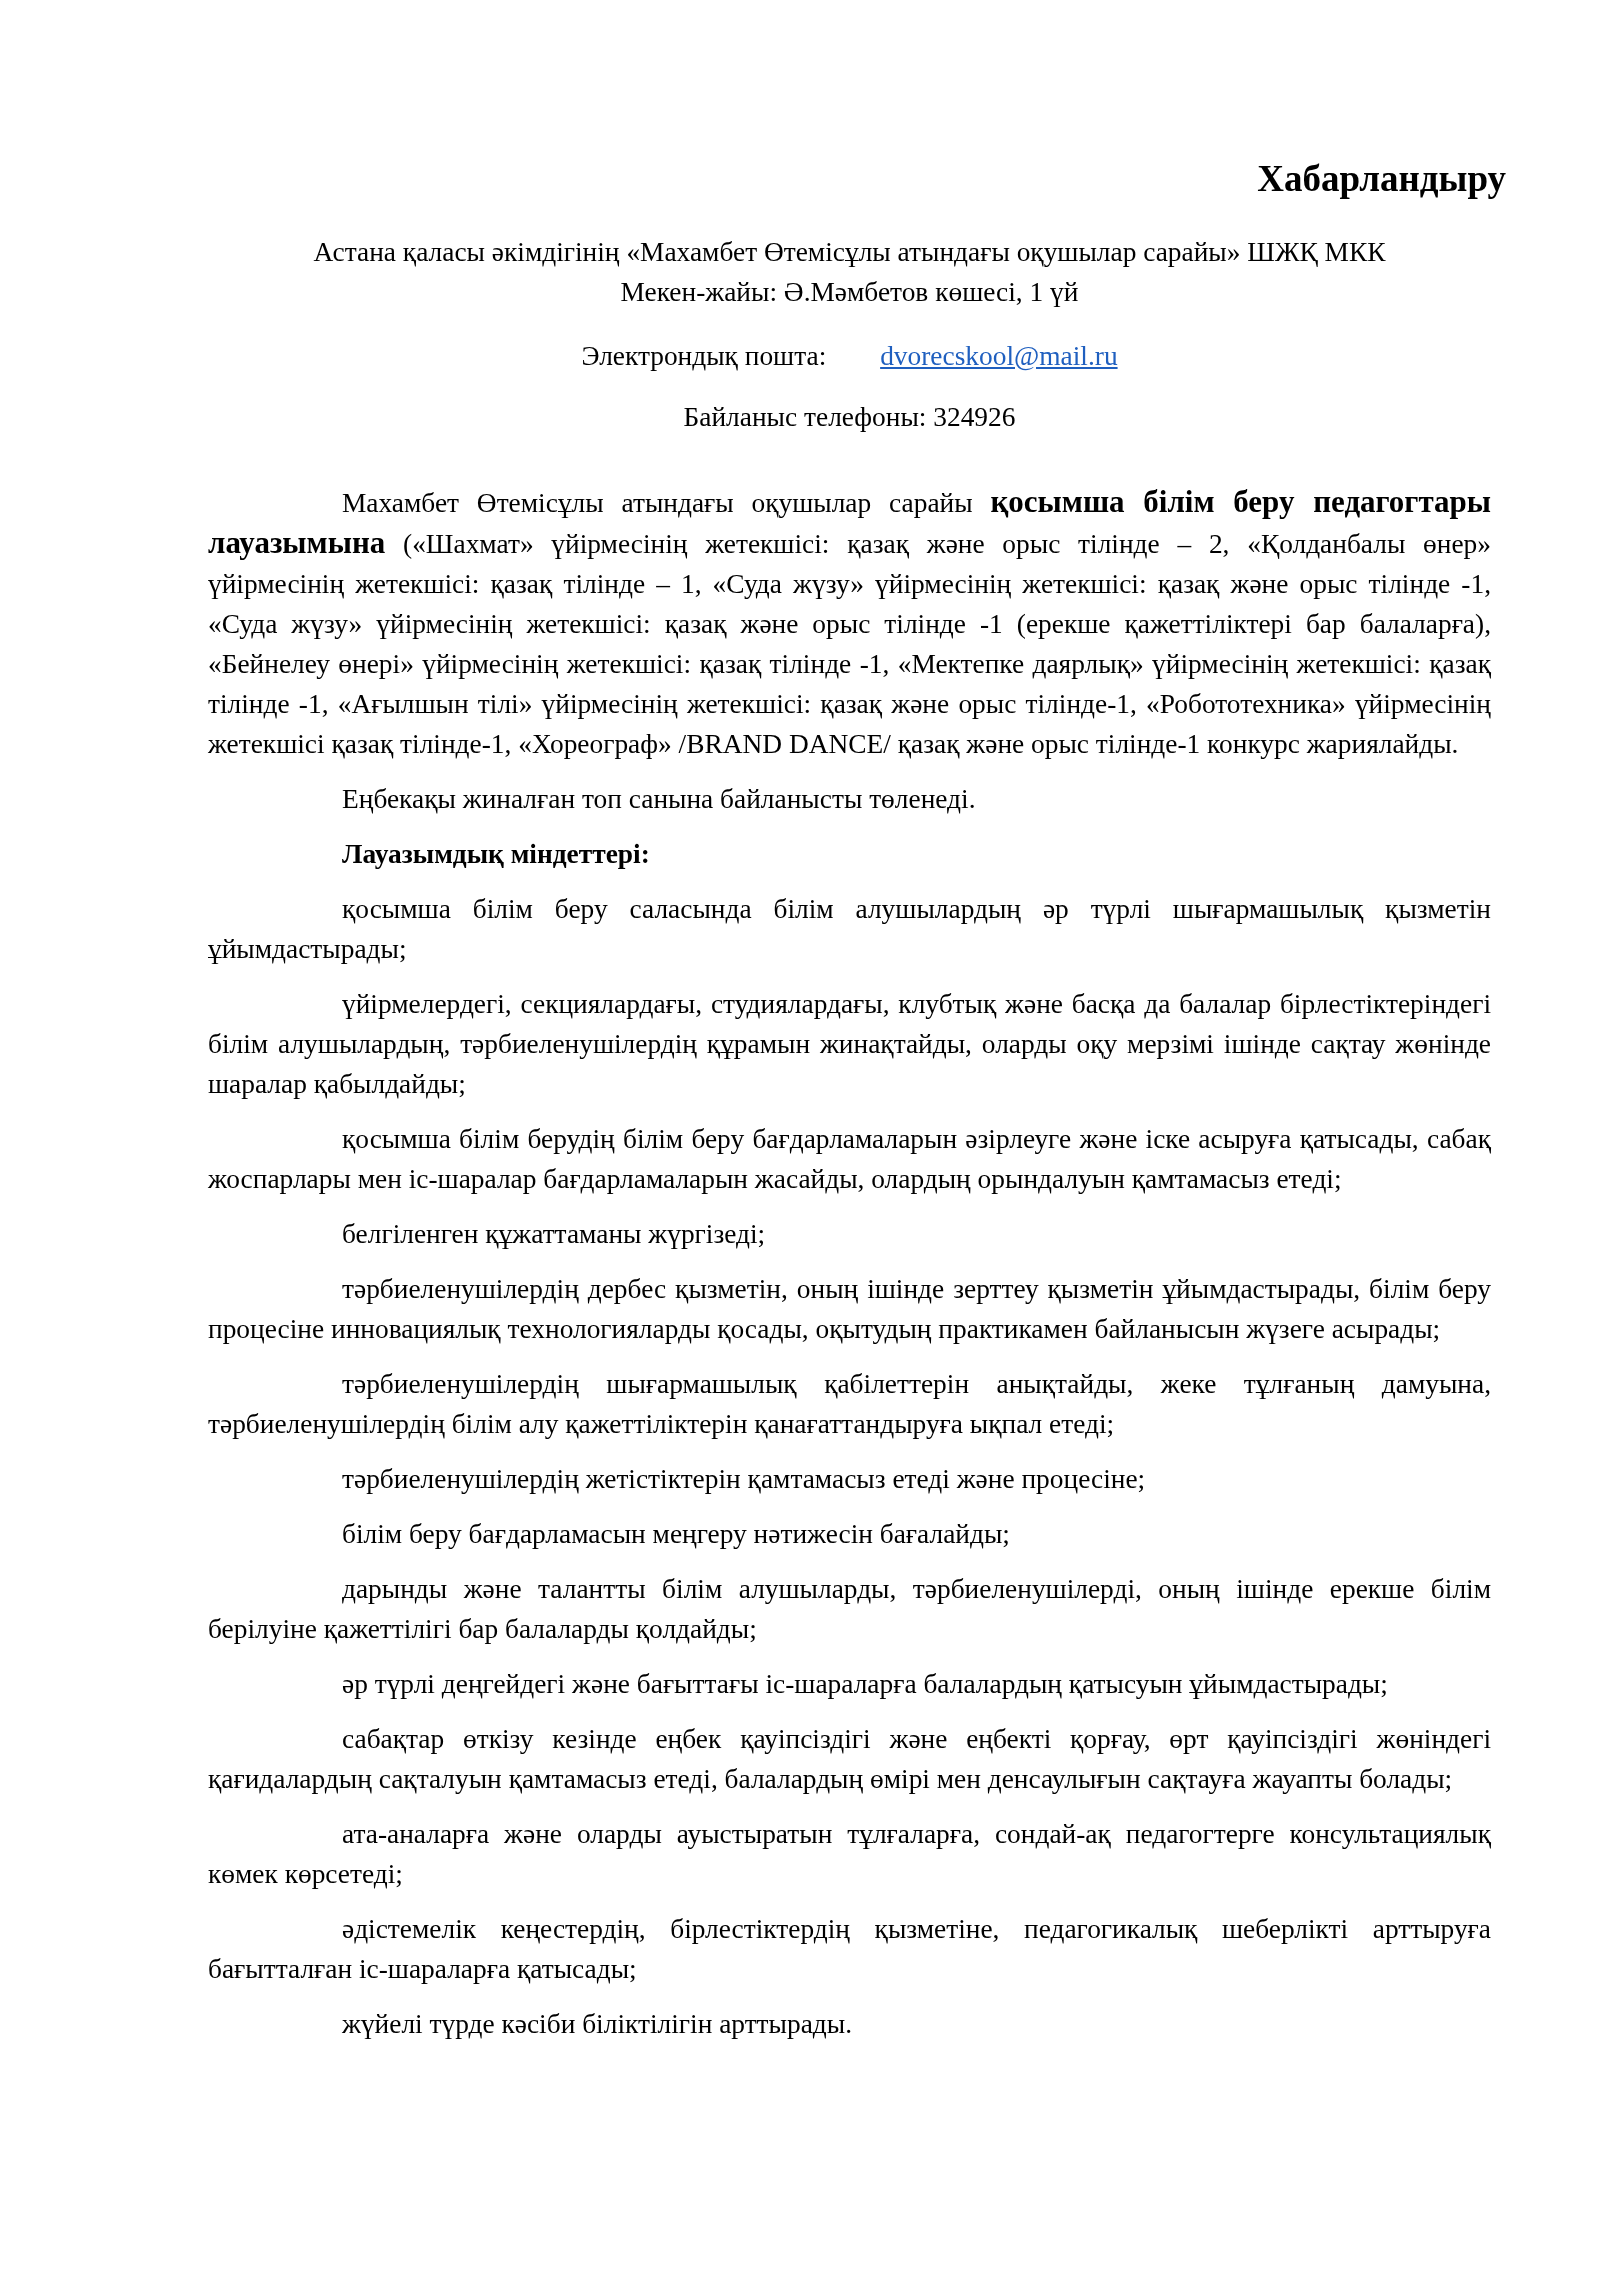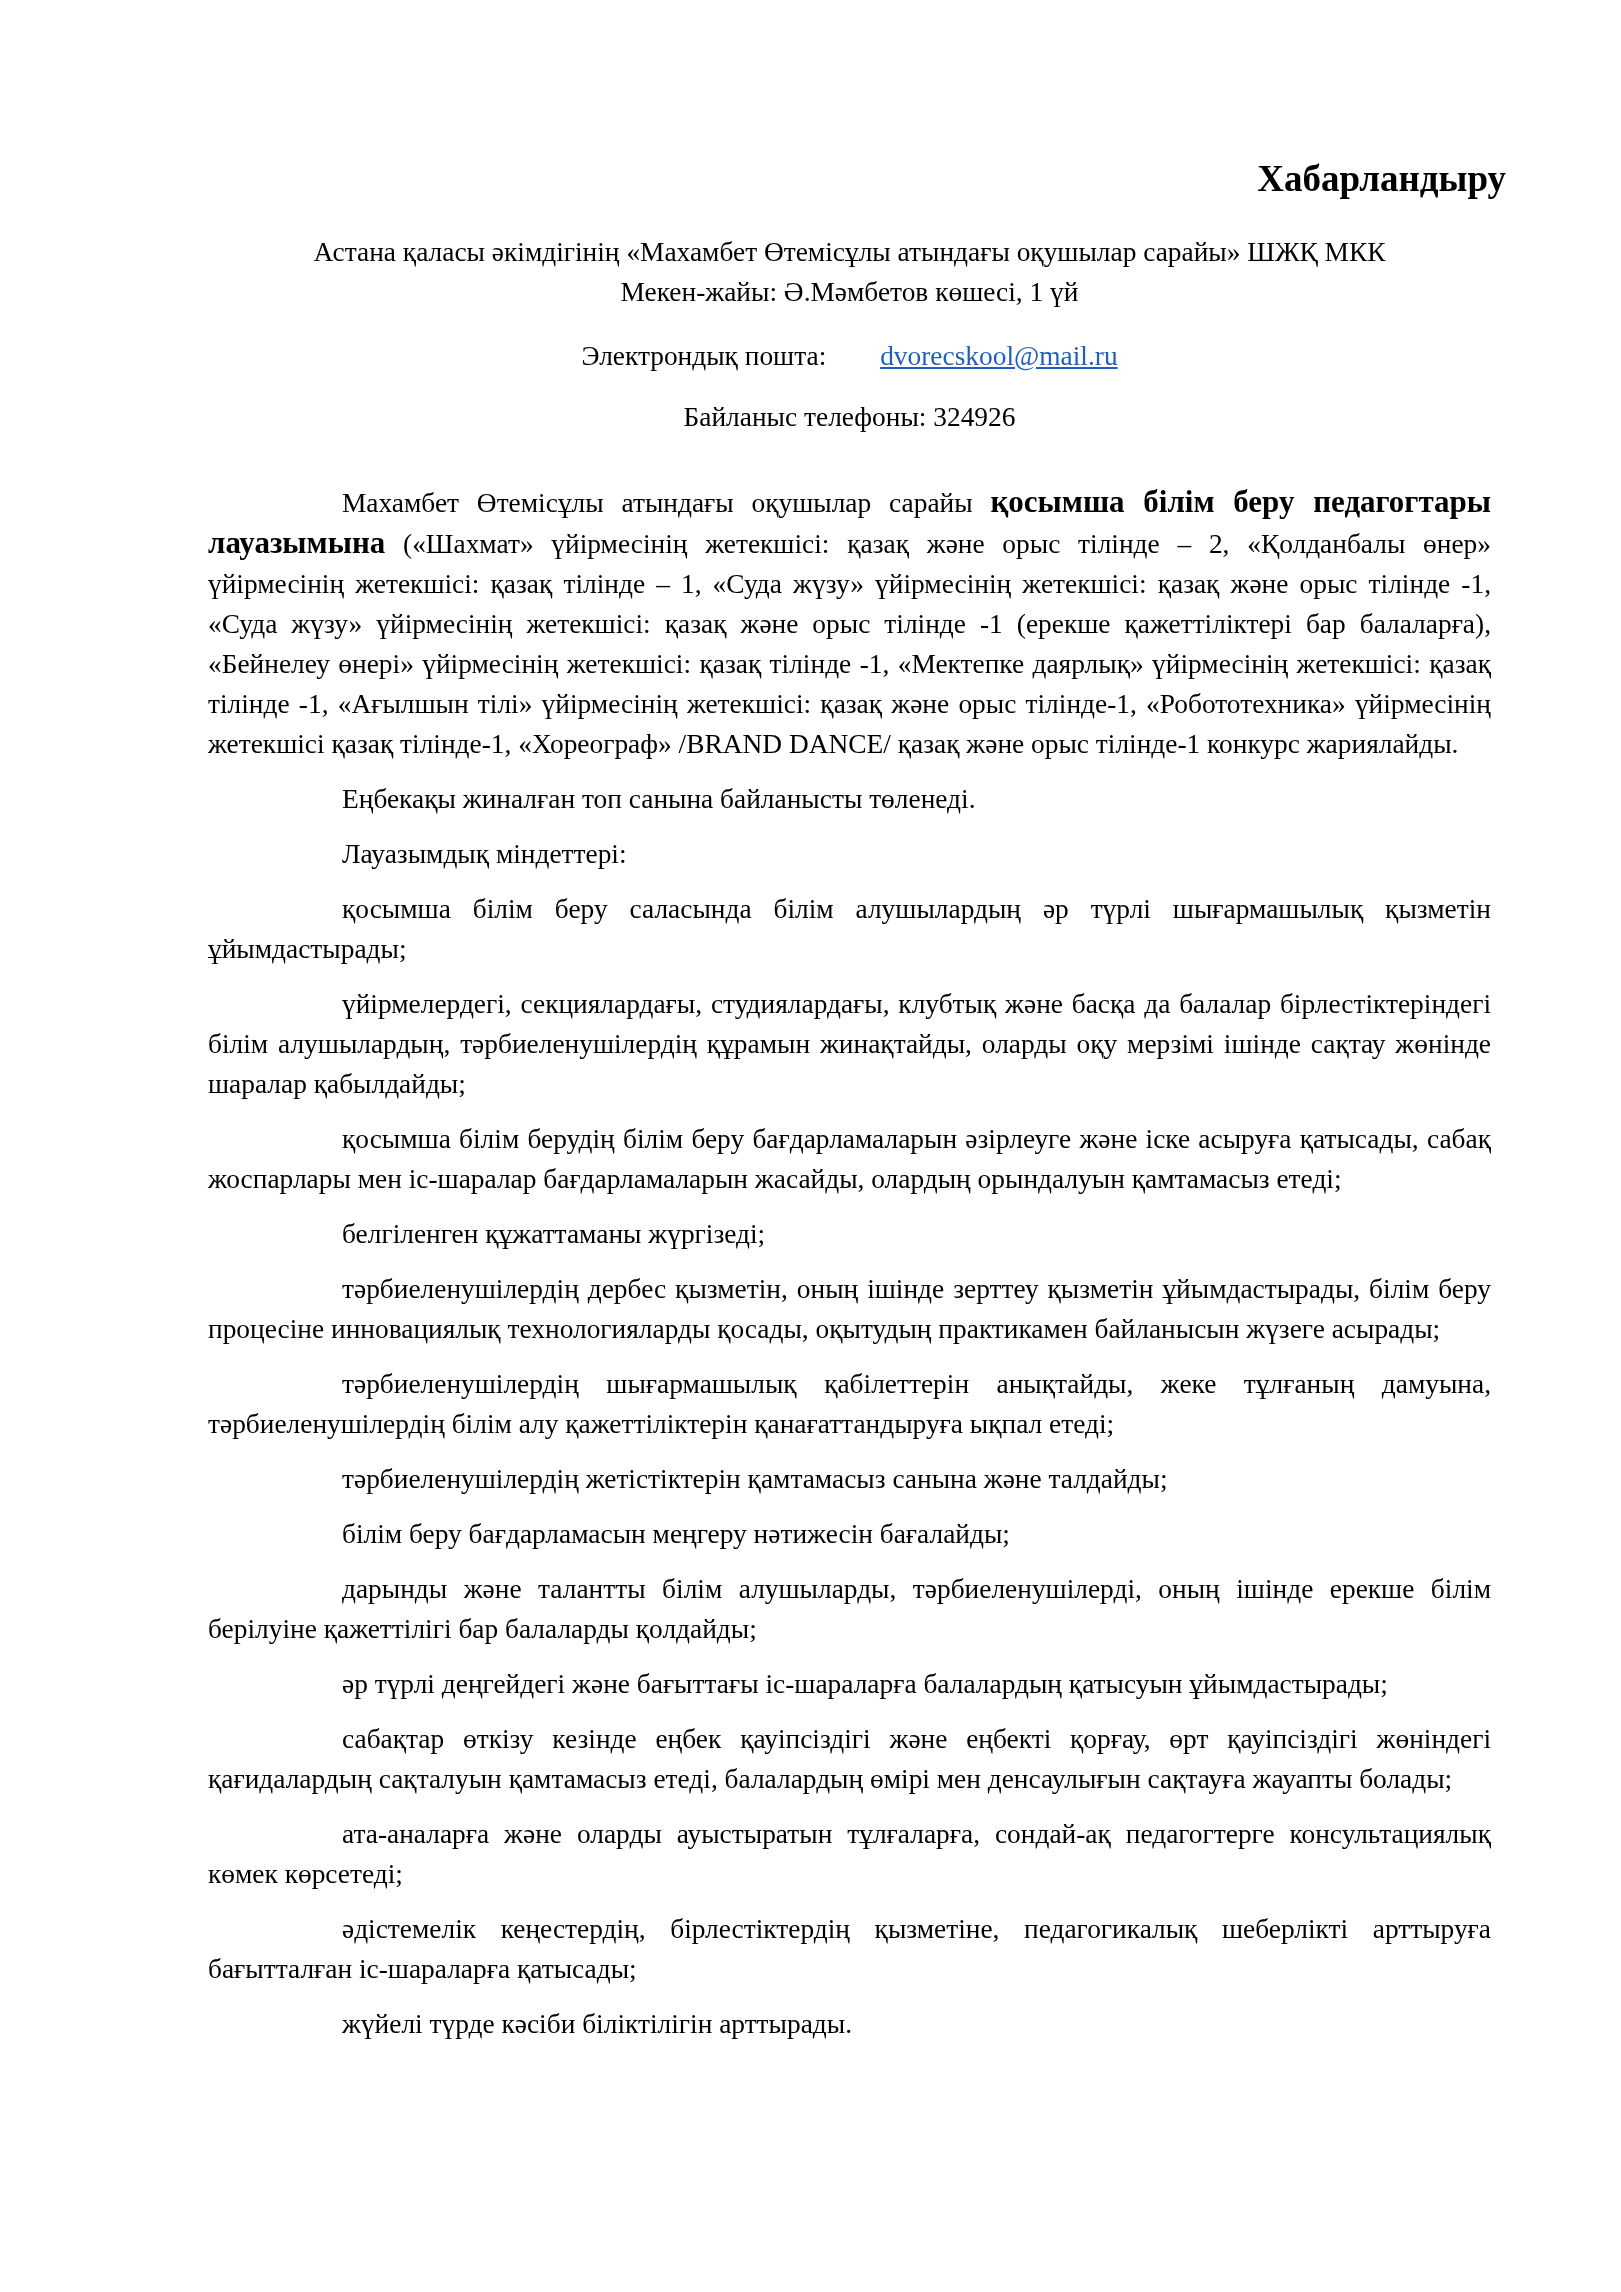--- a/index.html
+++ b/index.html
@@ -59,21 +59,21 @@
     }
     .body p {
       margin: 15px;
       text-indent: 134px;
     }
     .body .bold-lead {
       font-weight: bold;
       font-size: 31px;
     }
     .body .heading {
-      font-weight: normal;
+      font-weight: bold;
       text-indent: 134px;
     }
     .body .heading-qual {
       font-weight: bold;
       text-indent: 40px;
     }
     .intro {
       line-height: 40px;
     }
   </style>
@@ -99,21 +99,21 @@
     </p>
     <p>Еңбекақы  жиналған топ санына байланысты төленеді.</p>
     <p class="heading">Лауазымдық міндеттері:</p>
 
     <p>қосымша білім беру саласында білім алушылардың әр түрлі шығармашылық қызметін ұйымдастырады;</p>
     <p>үйірмелердегі, секциялардағы, студиялардағы, клубтық және басқа да балалар бірлестіктеріндегі білім алушылардың, тәрбиеленушілердің құрамын жинақтайды, оларды оқу мерзімі ішінде сақтау жөнінде шаралар қабылдайды;</p>
     <p> қосымша білім берудің білім беру бағдарламаларын әзірлеуге және іске асыруға қатысады, сабақ жоспарлары мен іс-шаралар бағдарламаларын жасайды, олардың орындалуын қамтамасыз етеді;</p>
     <p> белгіленген құжаттаманы жүргізеді;</p>
     <p>тәрбиеленушілердің дербес қызметін, оның ішінде зерттеу қызметін ұйымдастырады, білім беру процесіне инновациялық технологияларды қосады, оқытудың практикамен байланысын жүзеге асырады;</p>
     <p> тәрбиеленушілердің шығармашылық қабілеттерін анықтайды, жеке тұлғаның дамуына, тәрбиеленушілердің білім алу қажеттіліктерін қанағаттандыруға ықпал етеді;</p>
-    <p>тәрбиеленушілердің жетістіктерін қамтамасыз санына және талдайды;</p>
+    <p>тәрбиеленушілердің жетістіктерін қамтамасыз етеді және процесіне;</p>
     <p>білім беру бағдарламасын меңгеру нәтижесін бағалайды;</p>
     <p>дарынды және талантты білім алушыларды, тәрбиеленушілерді, оның ішінде ерекше білім берілуіне қажеттілігі бар балаларды қолдайды;</p>
     <p>әр түрлі деңгейдегі және бағыттағы іс-шараларға балалардың қатысуын ұйымдастырады;</p>
     <p>сабақтар өткізу кезінде еңбек қауіпсіздігі және еңбекті қорғау, өрт қауіпсіздігі жөніндегі қағидалардың сақталуын қамтамасыз етеді, балалардың өмірі мен денсаулығын сақтауға жауапты болады;</p>
     <p>ата-аналарға және оларды ауыстыратын тұлғаларға, сондай-ақ педагогтерге консультациялық көмек көрсетеді;</p>
     <p>әдістемелік кеңестердің, бірлестіктердің қызметіне, педагогикалық шеберлікті арттыруға бағытталған іс-шараларға қатысады;</p>
     <p>жүйелі түрде кәсіби біліктілігін арттырады.</p>
 
   </div>
 </div>

